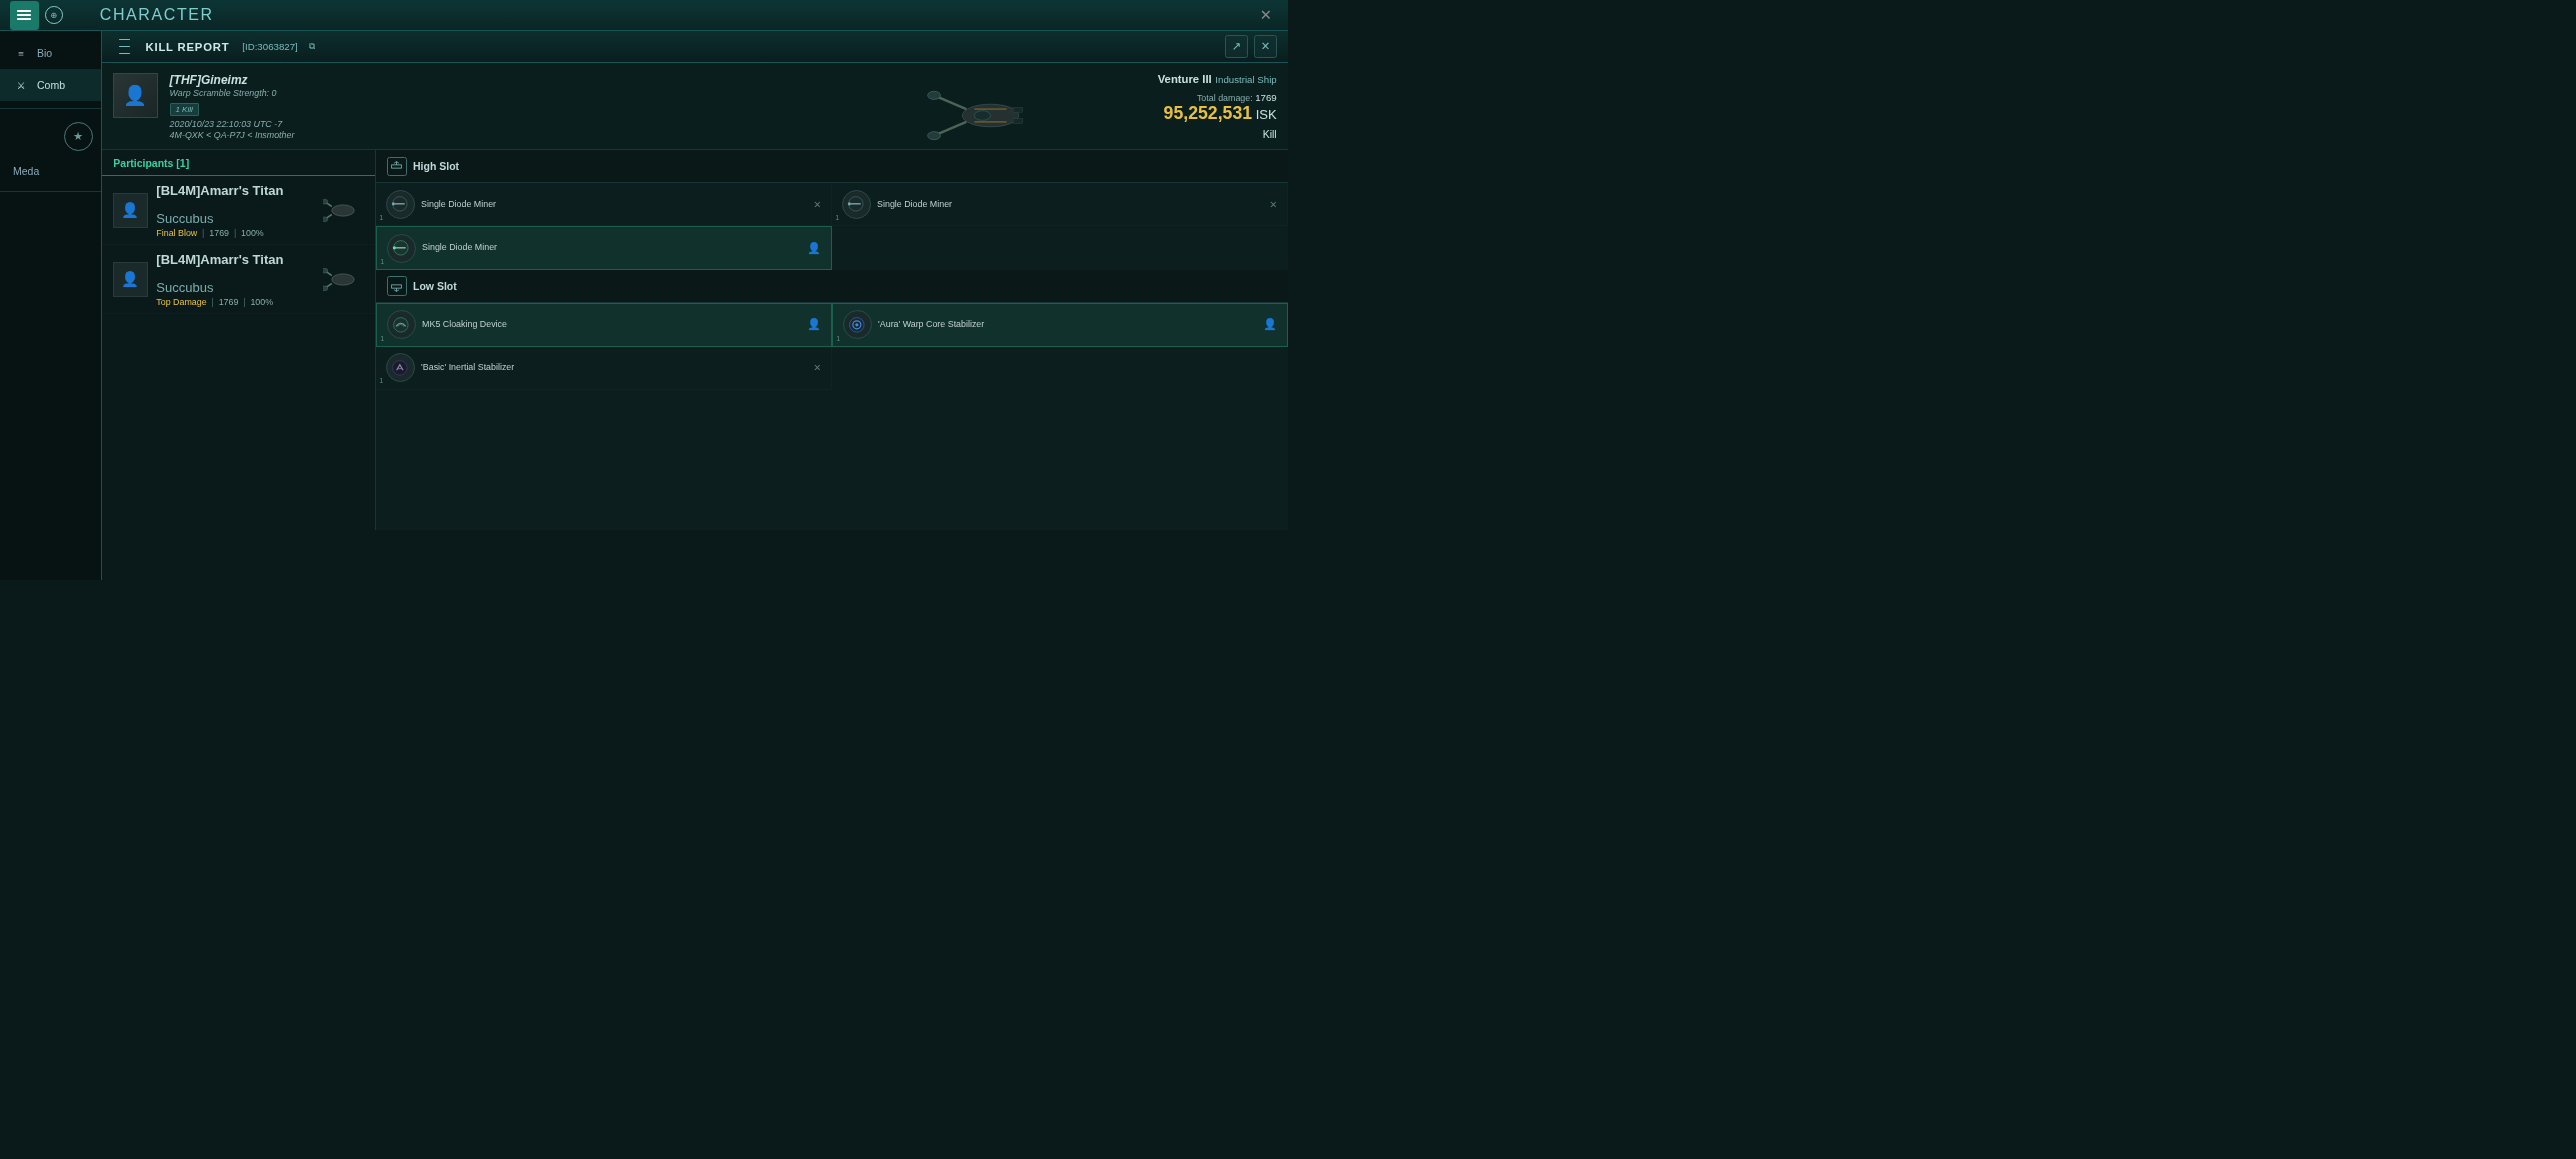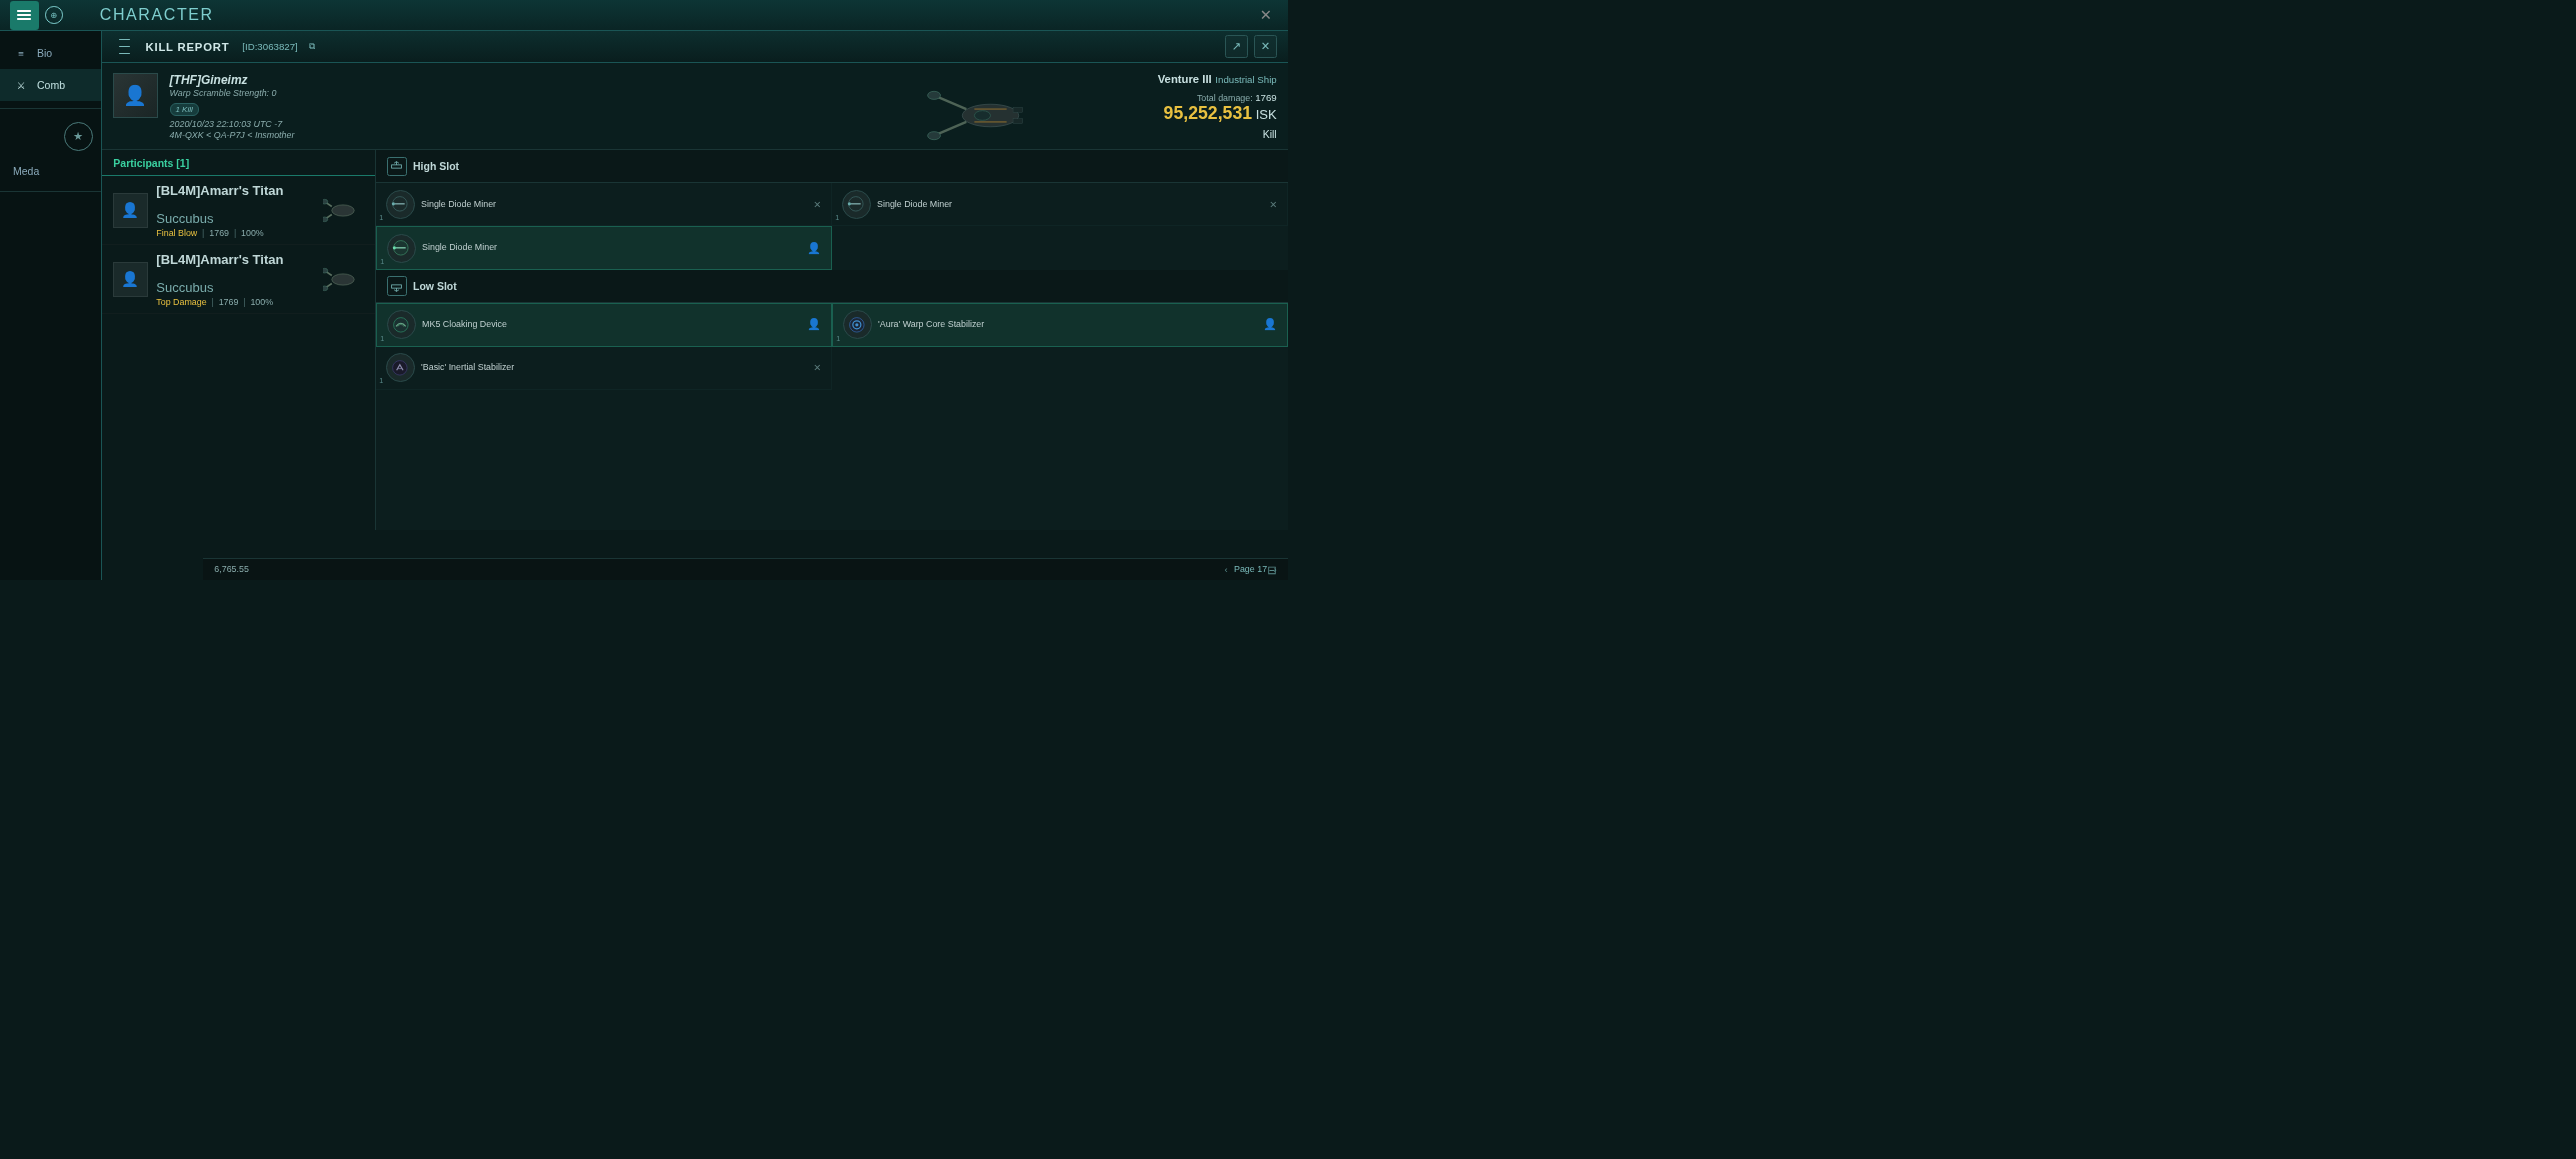--- a/index.html
+++ b/index.html
@@ -201,21 +201,21 @@
       margin-top: 1.6px;
     }
     .victim-kill-badge {
       display: inline-block;
       background: rgba(30, 80, 80, 0.6);
       border: 0.8px solid #2a6060;
       color: #7ababa;
       font-size: 8px;
       padding: 0.8px 4.8px;
       margin-top: 4.8px;
-      border-radius: 6px;
+      border-radius: 1px;
     }
     .victim-time {
       color: #8aacac;
       font-size: 8.9px;
       margin-top: 3.2px;
     }
     .victim-location {
       color: #8aacac;
       font-size: 8.9px;
       margin-top: 0.8px;
@@ -750,23 +750,14 @@
             </svg>
           </div>
           <span class="slot-item-name">'Basic' Inertial Stabilizer</span>
           <span class="slot-item-close">✕</span>
         </div>
       </div>
 
     </div>
   </div>
 
-  <div class="bottom-bar">
-    <span class="bottom-amount">6,765.55</span>
-    <div class="page-info">
-      <span class="page-nav">‹</span>
-      <span style="color:#7ababa;">Page 17</span>
-      <span class="page-nav">›</span>
-    </div>
-    <span class="filter-btn">⊟</span>
-  </div>
 </div>
 
 
 </body></html>

